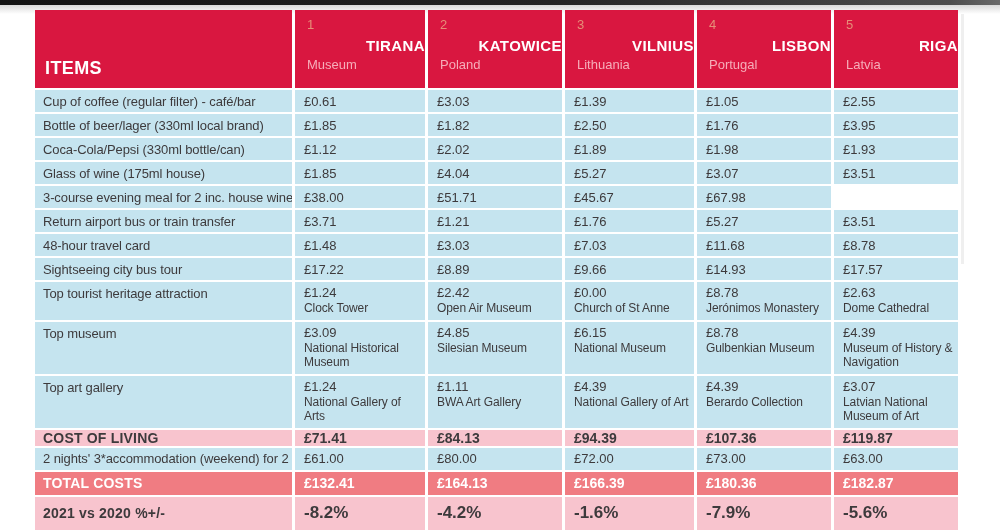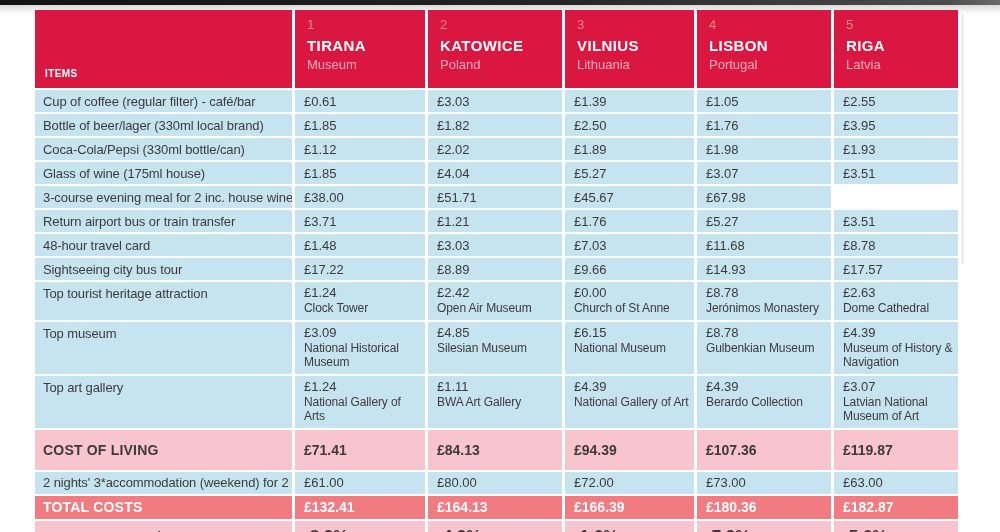--- a/index.html
+++ b/index.html
@@ -30,34 +30,34 @@
     display: grid;
     grid-template-columns: 257px 130px 134px 129px 134px 124px;
     column-gap: 3px;
   }
   
   .row.header { height: 78px; }
   .hcell { background: #D91740; }
   .hcell.items {
     display: flex; align-items: flex-end;
     padding: 0 0 9px 10px;
-    color: #ffffff; font-weight: bold; font-size: 10px; letter-spacing: 0.4px;
+    color: #ffffff; font-weight: bold; font-size: 18px; letter-spacing: 0.4px;
   }
   .hcell.cityhead { display: flex; flex-direction: column; padding: 7px 0 0 12px; color: #fff; }
   .rank    { color: #E68E78; font-size: 13px; margin-bottom: 5px; }
-  .cityname{ font-weight: bold; font-size: 15px; letter-spacing: 0.4px; margin-bottom: 3px; }
+  .cityname{ font-weight: bold; font-size: 15px; letter-spacing: 0.4px; margin-bottom: 3px; text-align: right; }
   .country { color: #F6ADB9; font-size: 13px; }
   
   .cell { color: #3D3A3C; }
   .row.item  .cell { background: #C5E4EF; }
   .row.cost  .cell, .row.change .cell { background: #F8C4CE; font-weight: bold; }
   .row.total .cell { background: #F07C82; color: #ffffff; font-weight: bold; }
   .row.single { height: 22px; }
   .row.single .cell { display: flex; align-items: center; }
-  .row.cost   { height: 40px; }
+  .row.cost   { height: 16px; }
   .row.total  { height: 23px; }
   .row.change { height: 33px; }
   .label-cell {
     padding-left: 8px; padding-right: 3px;
     font-size: 13px; letter-spacing: -0.1px;
     white-space: nowrap; overflow: hidden;
   }
   .value-cell { padding-left: 9px; font-size: 13px; }
   .row.cost .label-cell, .row.total .label-cell, .row.change .label-cell {
     font-size: 14px; letter-spacing: 0.2px;

